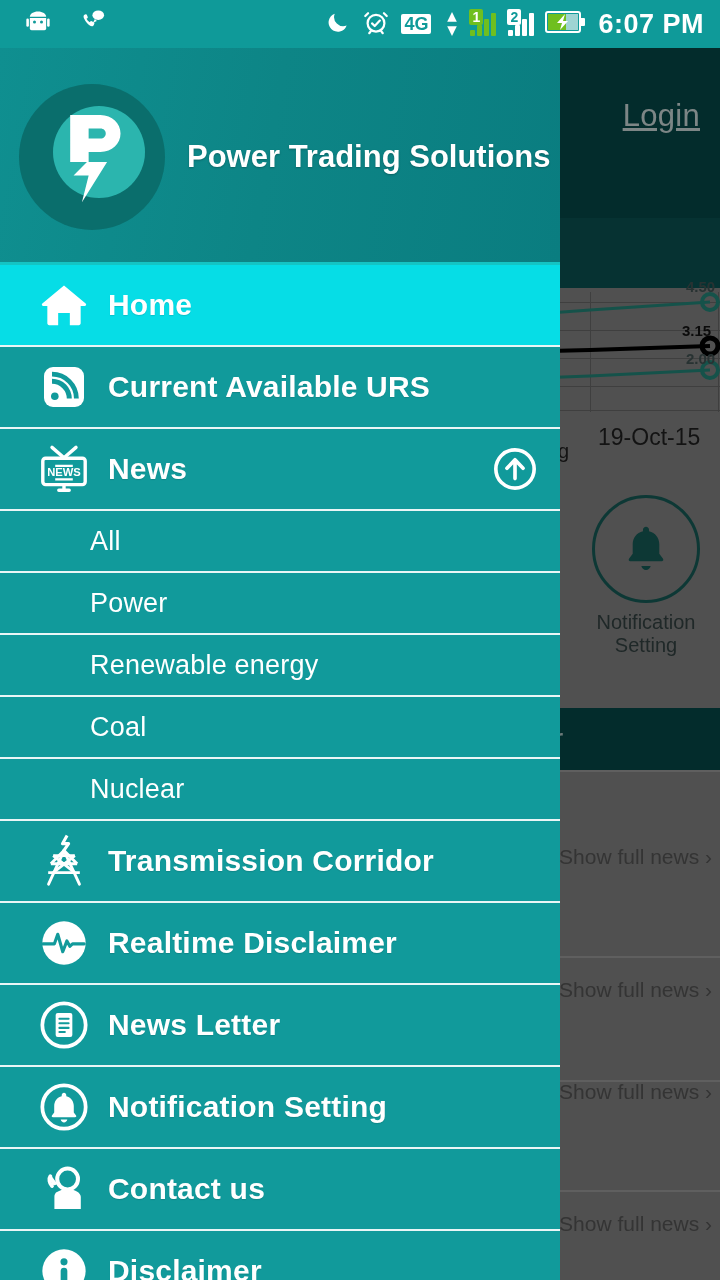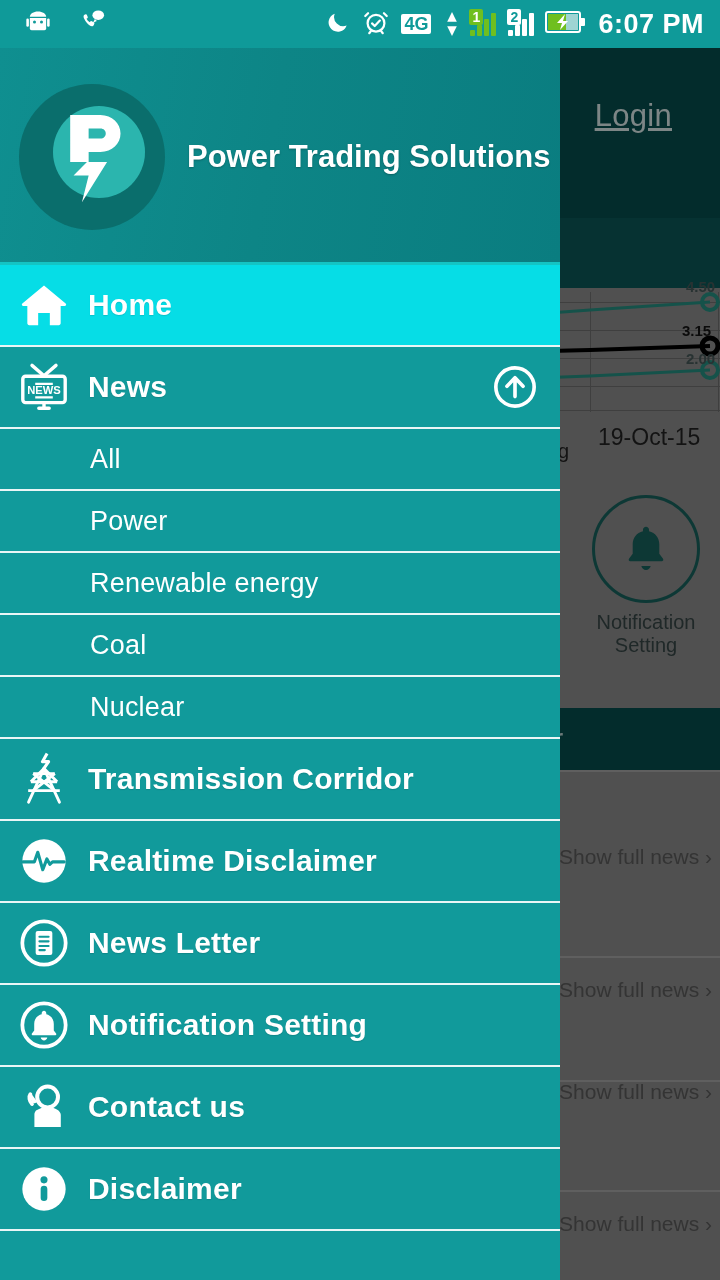--- a/index.html
+++ b/index.html
@@ -11,21 +11,21 @@
   }
 
   
   #bg-layer { position:absolute; inset:0; z-index:1; }
 
   .bg-appbar {
     position:absolute; left:0; top:48px; width:720px; height:170px;
     background:#054241;
   }
   .bg-login {
-    position:absolute; right:48px; top:98px;
+    position:absolute; right:20px; top:98px;
     font-size:31px; color:#b9c6c6; text-decoration:underline;
     letter-spacing:.3px;
   }
   .bg-appbar-lower {
     position:absolute; left:0; top:218px; width:720px; height:70px;
     background:#0a4b4a;
   }
 
   .bg-content {
     position:absolute; left:0; top:288px; width:720px; height:992px;
@@ -139,21 +139,21 @@
   .dr-header-underline {
     position:absolute; left:0; bottom:0; width:560px; height:3px;
     background:#14c4c4;
   }
 
   
   .row {
     position:relative; width:560px; display:flex; align-items:center;
     border-bottom:2px solid #e9f6f6;
   }
-  .row.main { height:82px; }
+  .row.main { height:82px;padding-left:20px; }
   .row.main.active { background:#06dde6; }
   .row .ico {
     width:88px; min-width:88px; display:flex; align-items:center; justify-content:center;
   }
   .row .lbl {
     color:#ffffff; font-size:30px; font-weight:bold; letter-spacing:.2px;
     text-shadow:0 1px 1px rgba(0,0,0,.12);
   }
   .row.active .lbl { color:#ffffff; }
   .row .chev { margin-left:auto; margin-right:22px; display:flex; }
@@ -341,20 +341,31 @@
 
   <div class="row main active">
     <span class="ico">
       <svg width="52" height="50" viewBox="0 0 24 24" fill="#ffffff">
         <path d="M12 2.6L1.6 11.3c-.5.4-.2 1.2.5 1.2H4v8.3c0 .5.4.9.9.9h4.3v-5.9h5.6v5.9h4.3c.5 0 .9-.4.9-.9v-8.3h1.9c.7 0 1-.8.5-1.2L12 2.6z"></path>
       </svg>
     </span>
     <span class="lbl">Home</span>
   </div>
 
+  <div class="row main">
+    <span class="ico">
+      <svg width="48" height="48" viewBox="0 0 24 24">
+        <rect x="2" y="2" width="20" height="20" rx="4.5" fill="#ffffff"></rect>
+        <circle cx="7.4" cy="16.6" r="1.9" fill="#119a9b"></circle>
+        <path d="M6 10.4a7.4 7.4 0 0 1 7.4 7.4h2.5A9.9 9.9 0 0 0 6 7.9v2.5z" fill="#119a9b"></path>
+        <path d="M6 5.6a12.2 12.2 0 0 1 12.2 12.2h0" fill="none" stroke="#119a9b" stroke-width="2.4"></path>
+      </svg>
+    </span>
+    <span class="lbl">Current Available URS</span>
+  </div>
 
   <div class="row main">
     <span class="ico">
       <svg width="56" height="52" viewBox="0 0 28 26" fill="none" stroke="#ffffff" stroke-width="1.7">
         <path d="M8 2.2l6 5.2 6-5.2" stroke-linecap="round"></path>
         <rect x="3.4" y="7.6" width="21.2" height="13.2" rx="1.4" fill="none"></rect>
         <path d="M11.4 23.6h5.2M14 20.8v2.8" stroke-linecap="round"></path>
         <text x="14" y="16.4" font-size="5.6" font-family="Liberation Sans, sans-serif" font-weight="bold" fill="#ffffff" stroke="none" text-anchor="middle">NEWS</text>
         <path d="M9.6 11.4h8.8M9.6 18.2h8.8" stroke-width="1.1"></path>
       </svg>

